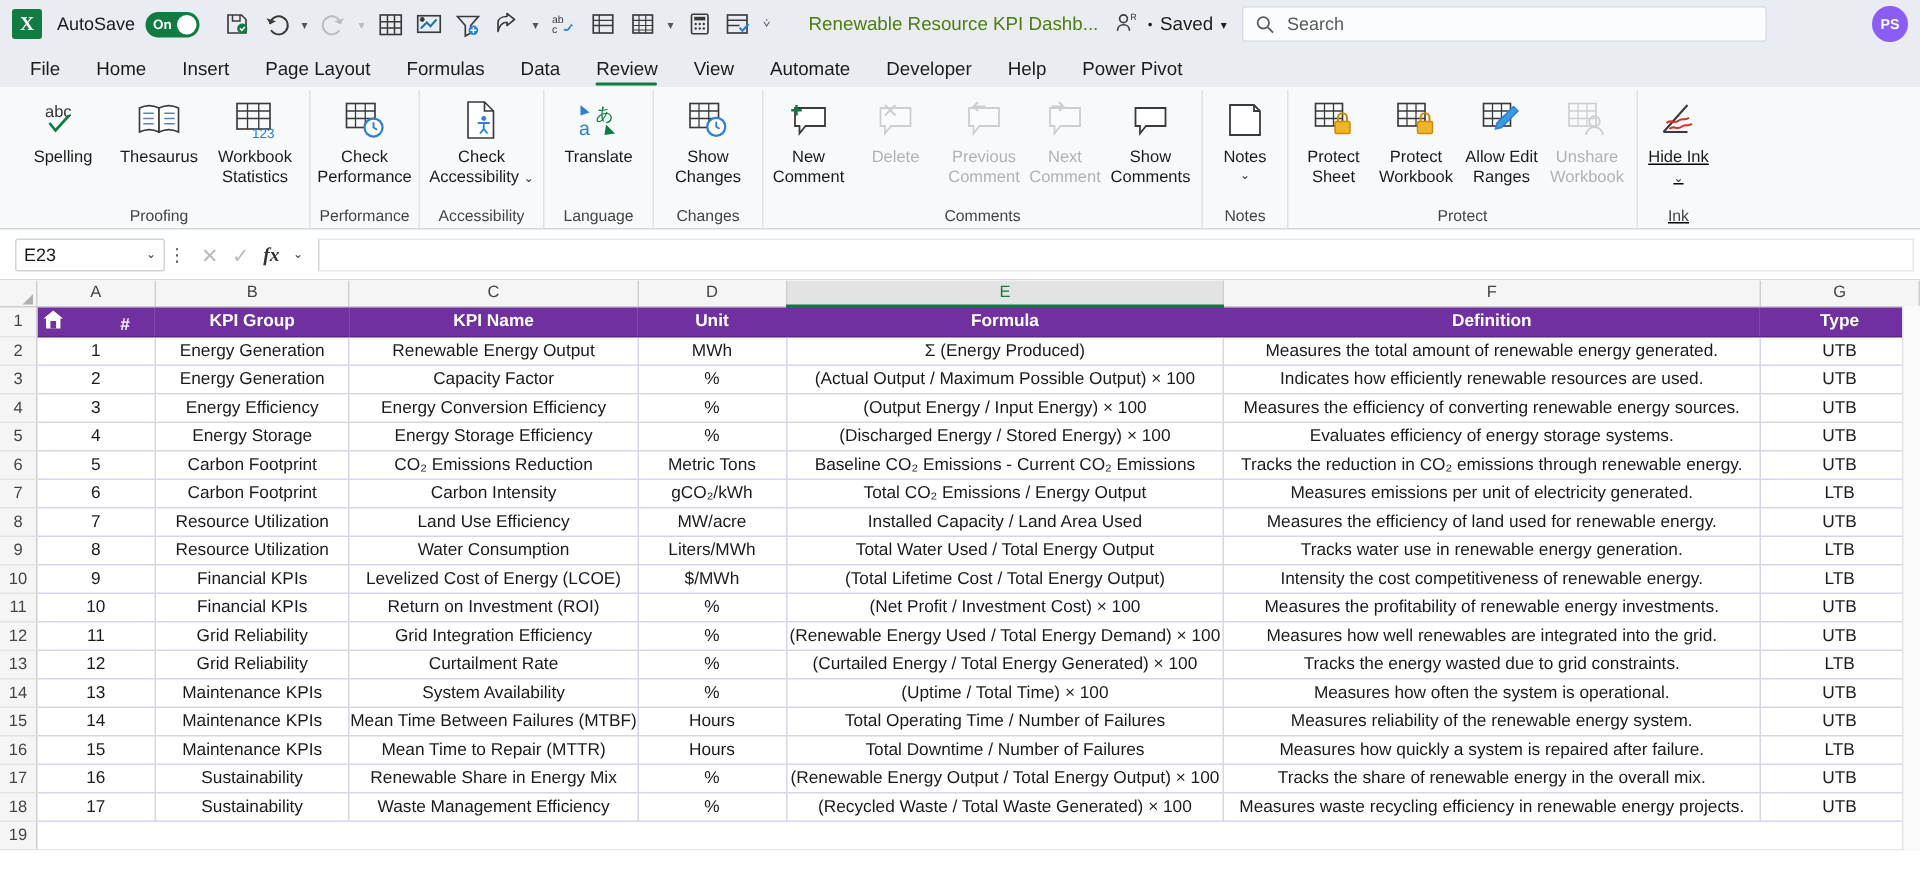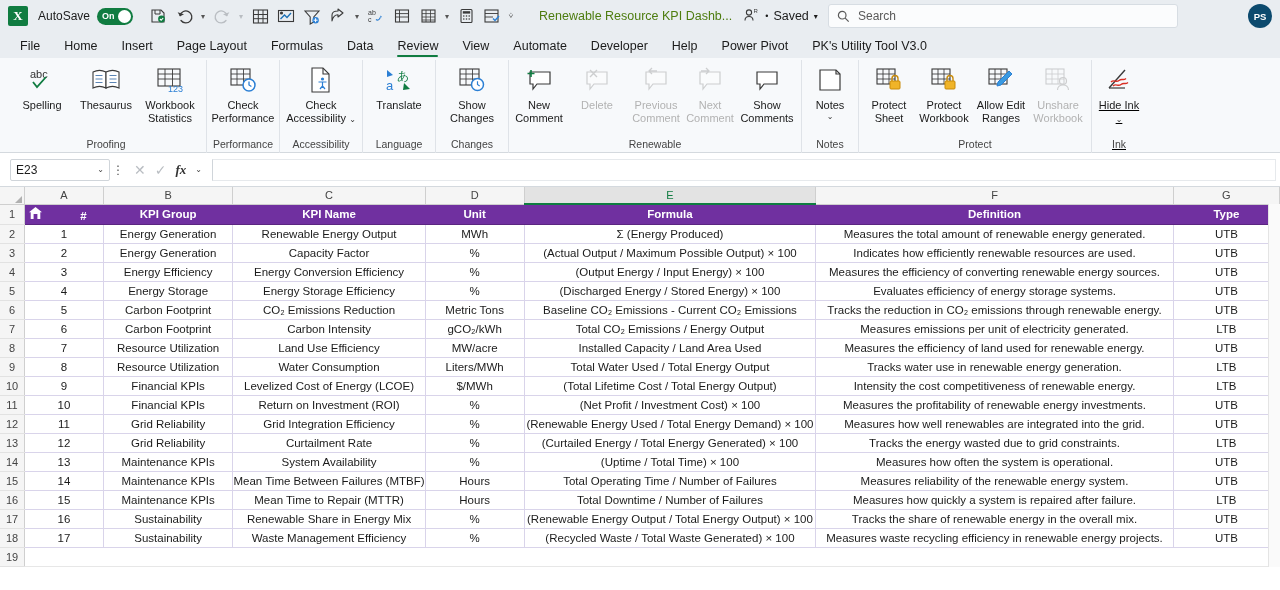--- a/index.html
+++ b/index.html
@@ -75,21 +75,21 @@
     position: absolute; left: 828px; top: 4px;
     width: 350px; height: 24px;
     background: #fbfcfd; border: 1px solid #d7dde3;
     border-radius: 3px;
     display: flex; align-items: center; padding: 0 8px; gap: 8px;
   }
   .searchbox .ph { font-size: 12px; color: #5a5a5a; }
   .avatar {
     position: absolute; right: 8px; top: 4px;
     width: 24px; height: 24px; border-radius: 50%;
-    background: #0c4a6e; color: #fff;
+    background: #8b5cf6; color: #fff;
     font-size: 9.5px; font-weight: 600;
     display: flex; align-items: center; justify-content: center;
   }
 
   
   .tabs {
     height: 26px; background: #e9edf1;
     display: flex; align-items: flex-end;
     padding-left: 8px; gap: 0px;
   }
@@ -359,21 +359,20 @@
   <div class="tab">Insert</div>
   <div class="tab">Page Layout</div>
   <div class="tab">Formulas</div>
   <div class="tab">Data</div>
   <div class="tab active">Review</div>
   <div class="tab">View</div>
   <div class="tab">Automate</div>
   <div class="tab">Developer</div>
   <div class="tab">Help</div>
   <div class="tab">Power Pivot</div>
-  <div class="tab">PK's Utility Tool V3.0</div>
 </div>
 
 <div class="ribbon">
 
   <div class="rgroup">
     <div class="ritems">
       <div class="ritem">
         <div class="ico">
           <svg width="30" height="30" viewBox="0 0 30 30">
               <text x="3" y="13" font-size="11" fill="#333" font-family="Liberation Sans">abc</text>
@@ -517,21 +516,21 @@
       </div>
       <div class="ritem" style="width:60px">
         <div class="ico">
           <svg width="30" height="28" viewBox="0 0 30 28">
               <path d="M5 6h20v12h-13l-4 5v-5H5z" fill="#fff" stroke="#3a3a3a" stroke-width="1.2"></path>
             </svg>
         </div>
         <div class="lbl">Show Comments</div>
       </div>
     </div>
-    <div class="grouplabel">Renewable</div>
+    <div class="grouplabel">Comments</div>
   </div>
 
   <div class="rgroup">
     <div class="ritems">
       <div class="ritem" style="width:48px">
         <div class="ico">
           <svg width="28" height="28" viewBox="0 0 28 28">
               <path d="M4 4h16l4 4v16H4z" fill="#fff" stroke="#3a3a3a" stroke-width="1.2"></path>
               <path d="M20 4v4h4" fill="none" stroke="#3a3a3a" stroke-width="1.2"></path>
             </svg>

